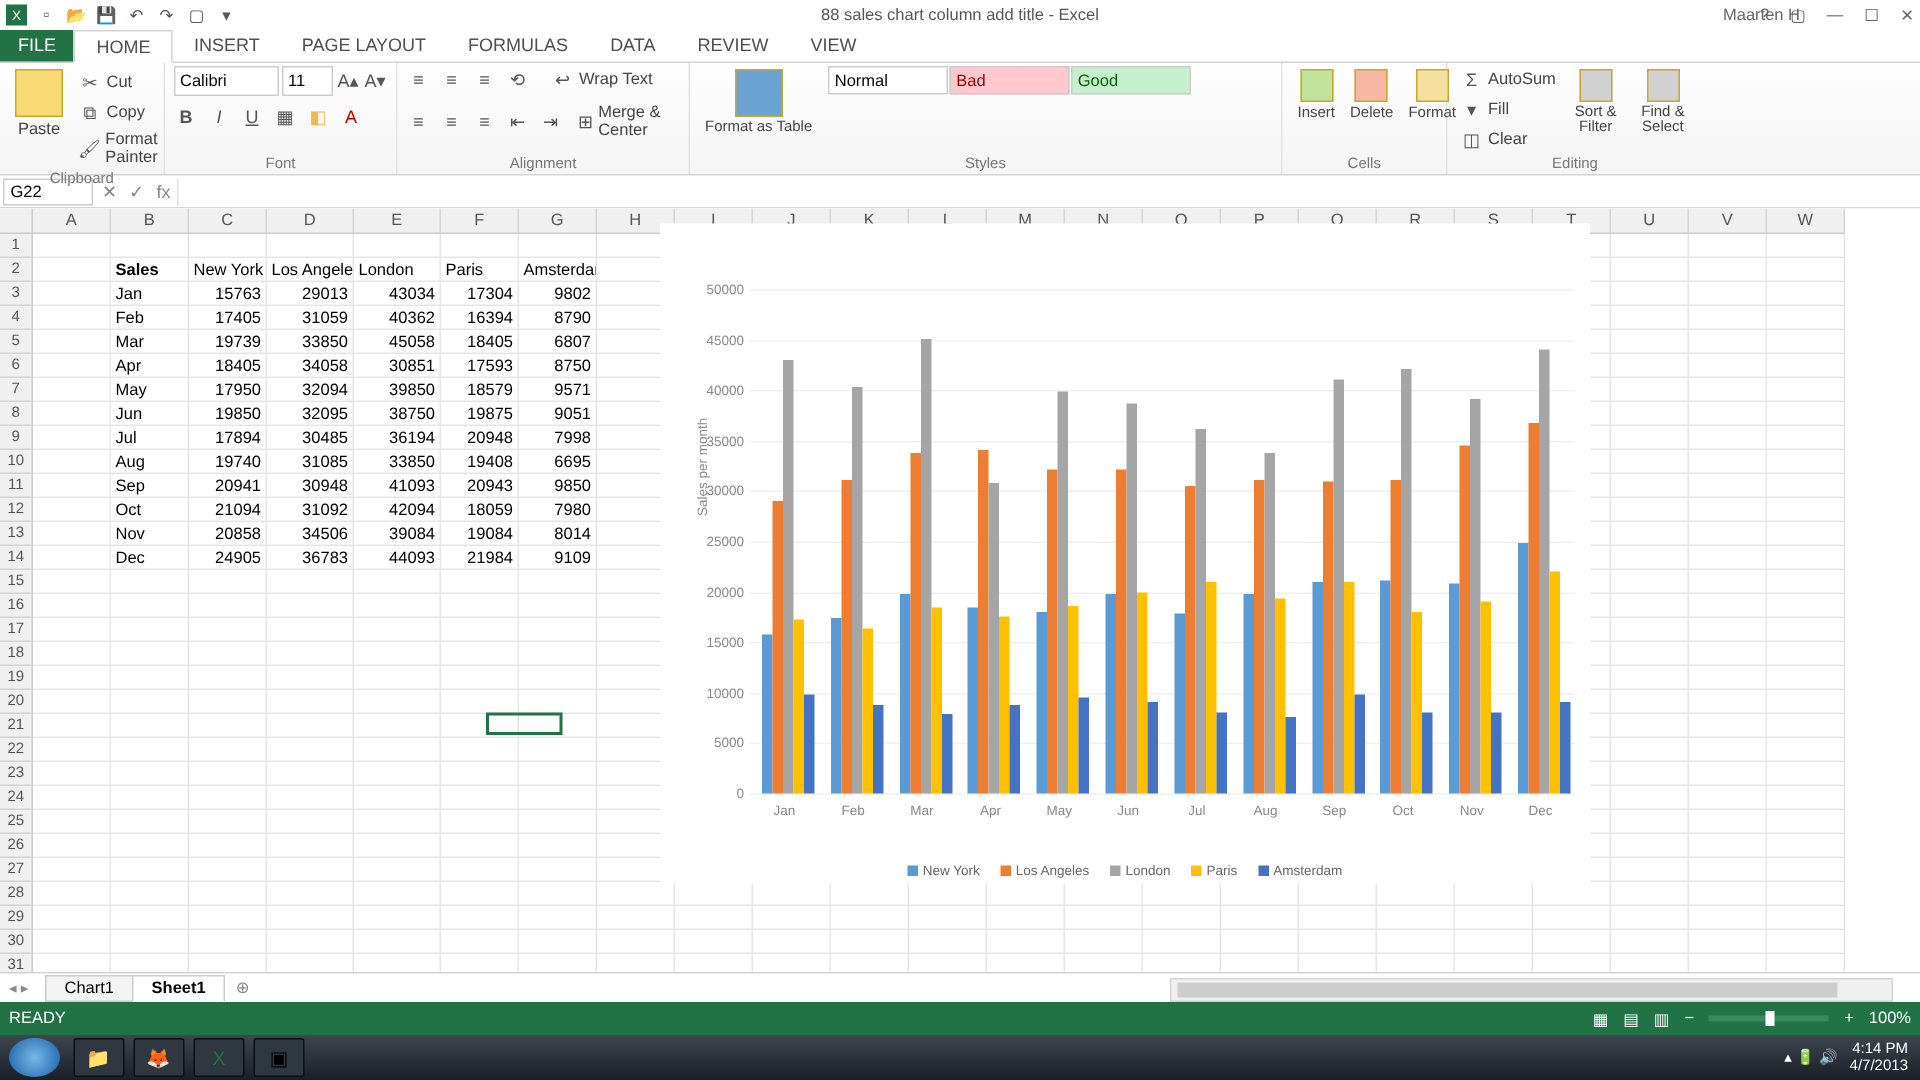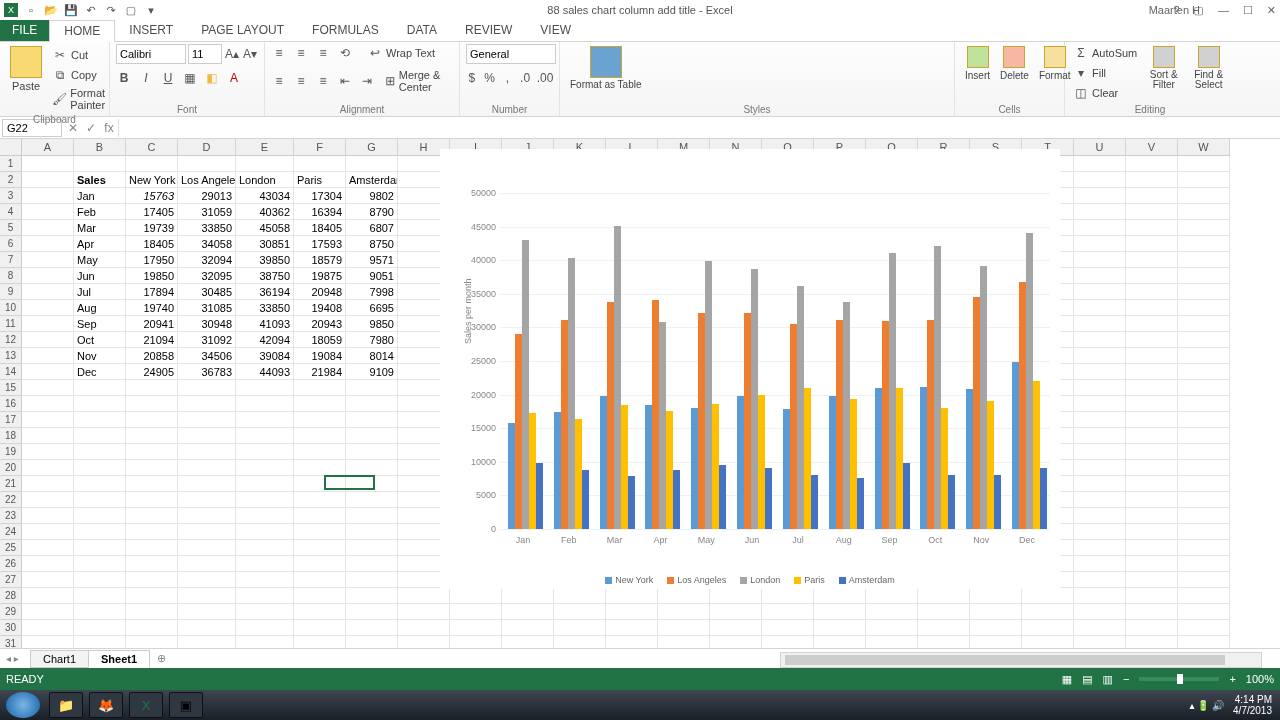--- a/index.html
+++ b/index.html
@@ -215,41 +215,33 @@
         </div>
         <div class="rbtn-sm" style="margin-left:6px">
             <span class="ic">⊞</span>
             <span>Merge &amp; Center</span>
           </div>
       </div>
     </div>
     <div class="rgroup-label">Alignment</div>
   </div>
 
-  <div class="rgroup" style="width:100px">
-    <div class="rcol">
-      <input class="r-select numfmt" value="General" style="">
-      <div class="rrow icons-row" style="padding-top:4px">
-        <span class="ic">$</span>
-        <span class="ic">%</span>
-        <span class="ic">,</span>
-        <span class="ic">.0</span>
-        <span class="ic">.00</span>
-      </div>
-    </div>
-    <div class="rgroup-label">Number</div>
-  </div>
 
   <div class="rgroup" style="width:395px">
     <div style="display:flex;gap:6px;">
       <div class="rbtn-big">
           <div class="icon" style="background:#6aa3d1"></div>
           <span style="font-size:10px;line-height:10px;text-align:center">Format as Table</span>
         </div>
       <div class="rcol" style="gap:1px">
+        <div class="rrow" style="gap:1px">
+          <div class="style-cell normal">Normal</div>
+          <div class="style-cell bad">Bad</div>
+          <div class="style-cell good">Good</div>
+        </div>
       </div>
     </div>
     <div class="rgroup-label">Styles</div>
   </div>
 
   <div class="rgroup" style="width:110px">
     <div style="display:flex;gap:2px">
      <div class="rbtn-big">
           <div class="icon" style="width:22px;height:22px;background:#bfe39a"></div>
           <span style="font-size:10px">Insert</span>
@@ -410,21 +402,21 @@
         <div class="cell" style="width: 52px;"></div>
         <div class="cell" style="width: 52px;"></div>
         <div class="cell" style="width: 52px;"></div>
         <div class="cell" style="width: 52px;"></div>
         <div class="cell" style="width: 52px;"></div>
         <div class="cell" style="width: 52px;"></div>
       </div>
       <div class="crow">
         <div class="cell" style="width: 52px;"></div>
         <div class="cell" style="width: 52px;">Jan</div>
-        <div class="cell r" style="width: 52px; font-style: italic;">15763</div>
+        <div class="cell r" style="width: 52px;">15763</div>
         <div class="cell r" style="width: 58px;">29013</div>
         <div class="cell r" style="width: 58px;">43034</div>
         <div class="cell r" style="width: 52px;">17304</div>
         <div class="cell r" style="width: 52px;">9802</div>
         <div class="cell" style="width: 52px;"></div>
         <div class="cell" style="width: 52px;"></div>
         <div class="cell" style="width: 52px;"></div>
         <div class="cell" style="width: 52px;"></div>
         <div class="cell" style="width: 52px;"></div>
         <div class="cell" style="width: 52px;"></div>

